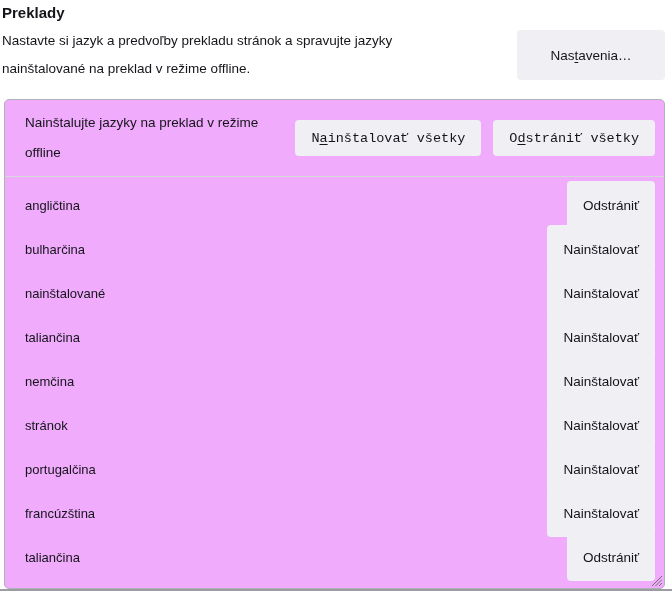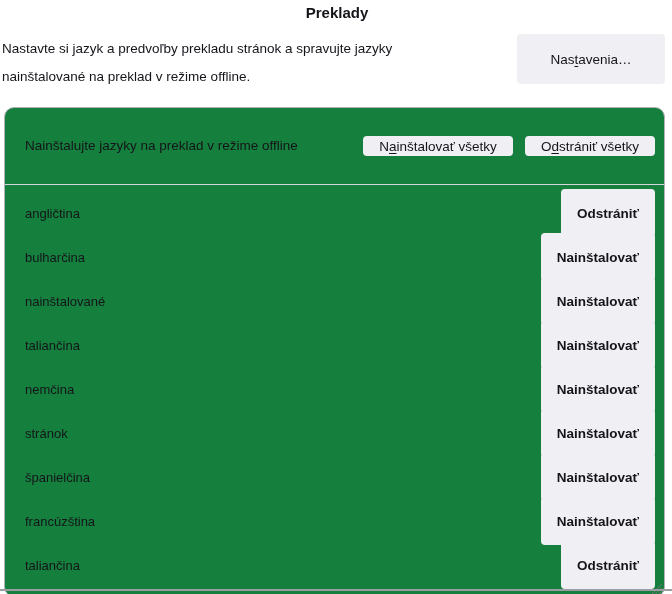--- a/index.html
+++ b/index.html
@@ -17,31 +17,29 @@
     background:#ffffff;
     font-family:"Liberation Sans", sans-serif;
     color:var(--text);
     position:relative;
     overflow:hidden;
   }
   .section-title{
     font-size:15px;font-weight:700;
     margin:4px 0 0 2px;
     line-height:18px;
-    text-align:center;
   }
   .intro-row{
     display:flex;
     align-items:center;
     margin:5px 7px 13px 2px;
   }
   .description{
     font-size:13.5px;
     line-height:28px;
-    margin-top:8px;
   }
   button{
     font-family:"Liberation Sans", sans-serif;
     font-size:13.5px;
     color:var(--text);
     background:var(--button-bg);
     border:none;
     border-radius:4px;
     cursor:pointer;
     padding:0 16px;
@@ -51,59 +49,59 @@
     margin-left:auto;
     min-width:148px;
     height:50px;
   }
   .ak{text-decoration:underline;text-underline-offset:2px;text-decoration-thickness:1px;}
   .panel{
     position:relative;
     margin:16px 7px 0 4px;
     height:490px;
     border:1px solid var(--panel-border);
-    border-radius:10px;
-    background:#15803d;
+    border-radius:5px;
+    background:#f0abfc;
   }
   .panel-header{
     display:flex;
     align-items:center;
     height:77px;
     padding:0 9px 0 20px;
     border-bottom:1px solid var(--separator);
   }
   .panel-header-label{
     font-size:13.5px;
     line-height:30px;
     max-width:300px;
   }
   .panel-header-buttons{
     margin-left:auto;
     display:flex;
     gap:12px;
   }
   .panel-header-buttons button{
-    height:20px;
+    height:36px;
+    font-family:Liberation Mono, monospace;
   }
   .language-list{
     padding:6px 0 0 0;
   }
   .language-row{
     display:flex;
     align-items:center;
     height:44px;
     padding:0 9px 0 20px;
   }
   .language-name{
     font-size:13px;
   }
   .action-button{
     margin-left:auto;
     height:48px;
-    font-weight:bold;
   }
   .resize-grip{
     position:absolute;
     right:2px;bottom:2px;
     width:13px;height:13px;
     cursor:nwse-resize;
   }
   .bottom-divider{
     position:absolute;
     left:0;right:0;bottom:3px;
@@ -158,21 +156,21 @@
     <span class="language-name">nemčina</span>
     <button class="action-button">Nainštalovať</button>
   </div>
 
   <div class="language-row">
     <span class="language-name">stránok</span>
     <button class="action-button">Nainštalovať</button>
   </div>
 
   <div class="language-row">
-    <span class="language-name">španielčina</span>
+    <span class="language-name">portugalčina</span>
     <button class="action-button">Nainštalovať</button>
   </div>
 
   <div class="language-row">
     <span class="language-name">francúzština</span>
     <button class="action-button">Nainštalovať</button>
   </div>
 
   <div class="language-row">
     <span class="language-name">taliančina</span>

